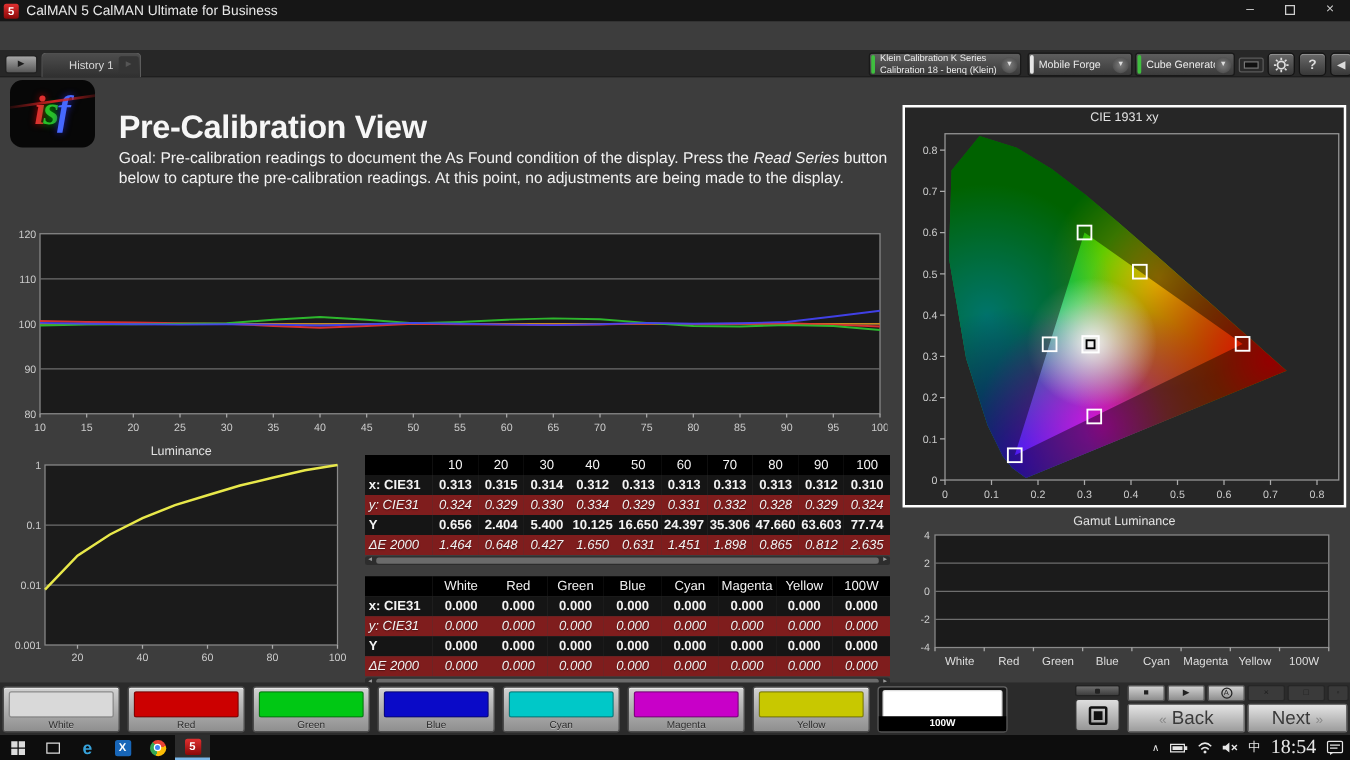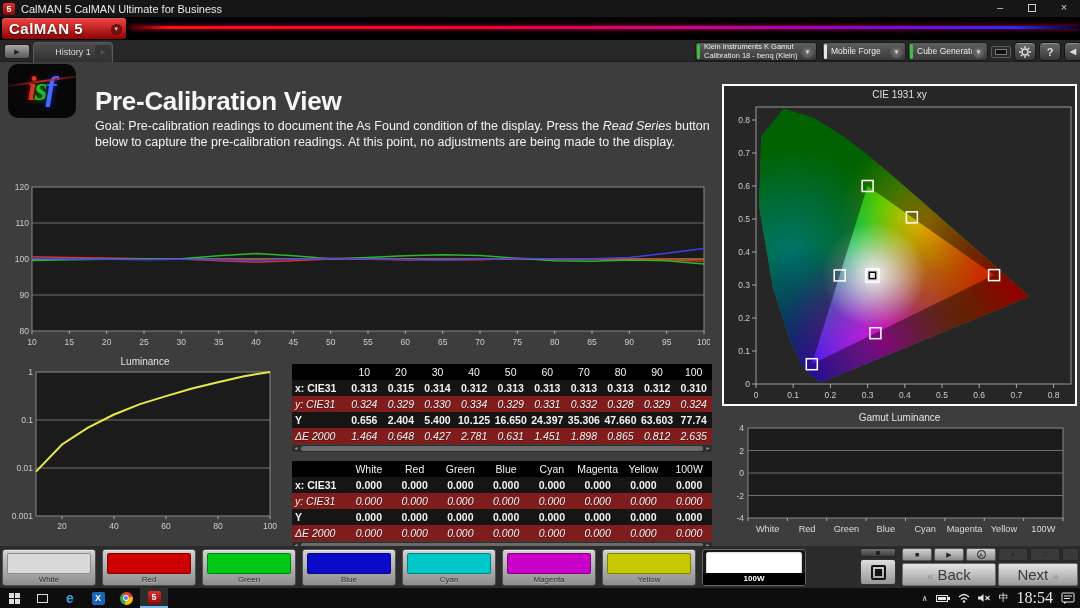--- a/index.html
+++ b/index.html
@@ -127,37 +127,30 @@
   <div class="titlebar">
     <div class="app-icon-5">5</div>
     <div class="titlebar-text">CalMAN 5 CalMAN Ultimate for Business</div>
     <div class="win-controls">
       <div class="win-btn">–</div>
       <div class="win-btn"><span class="maxbox"></span></div>
       <div class="win-btn">×</div>
     </div>
   </div>
 
-  <div class="logobar">
-    <div class="calman-badge">
-      <span>CalMAN 5</span>
-      <span class="dd-circle">▼</span>
-    </div>
-    <div class="redline"></div>
-  </div>
 
   <div class="tabstrip">
     <div class="hist-scroll-btn">▶</div>
     <div class="hist-tab">History 1</div>
     <div class="hist-stub">▶</div>
 
     <div class="dd dd-meter">
       <div class="stripe" style="background:#3fbf3f;"></div>
       <div class="dd-label">
-        <span class="l1">Klein Instruments K Gamut</span>
+        <span class="l1">Klein Calibration K Series</span>
         <span class="l1">Calibration 18 - benq (Klein)</span>
       </div>
       <div class="arrow">▼</div>
     </div>
     <div class="dd dd-source">
       <div class="stripe" style="background:#e6e6e6;"></div>
       <div class="dd-label">
           <span class="single">Mobile Forge</span>
         </div>
       <div class="arrow">▼</div>
@@ -324,21 +317,21 @@
         <div class="tcell val row-dark">16.650</div>
         <div class="tcell val row-dark">24.397</div>
         <div class="tcell val row-dark">35.306</div>
         <div class="tcell val row-dark">47.660</div>
         <div class="tcell val row-dark">63.603</div>
         <div class="tcell val row-dark">77.74</div>
         <div class="tcell lab row-light">ΔE 2000</div>
         <div class="tcell val row-light">1.464</div>
         <div class="tcell val row-light">0.648</div>
         <div class="tcell val row-light">0.427</div>
-        <div class="tcell val row-light">2.781</div>
+        <div class="tcell val row-light">1.650</div>
         <div class="tcell val row-light">0.631</div>
         <div class="tcell val row-light">1.451</div>
         <div class="tcell val row-light">1.898</div>
         <div class="tcell val row-light">0.865</div>
         <div class="tcell val row-light">0.812</div>
         <div class="tcell val row-light">2.635</div>
       </div>
     <div id="gray-scroll" class="hscroll">
       <span class="arr l">◄</span>
       <div class="thumb"></div>

